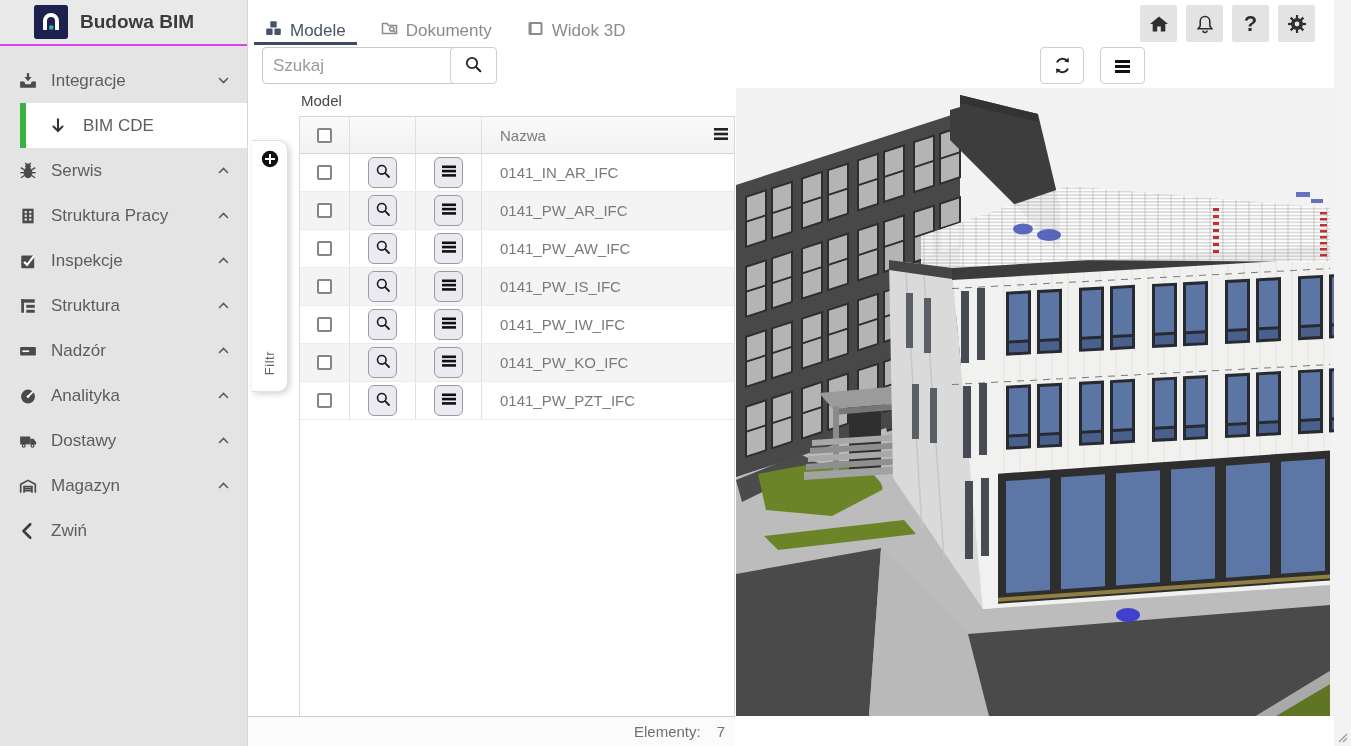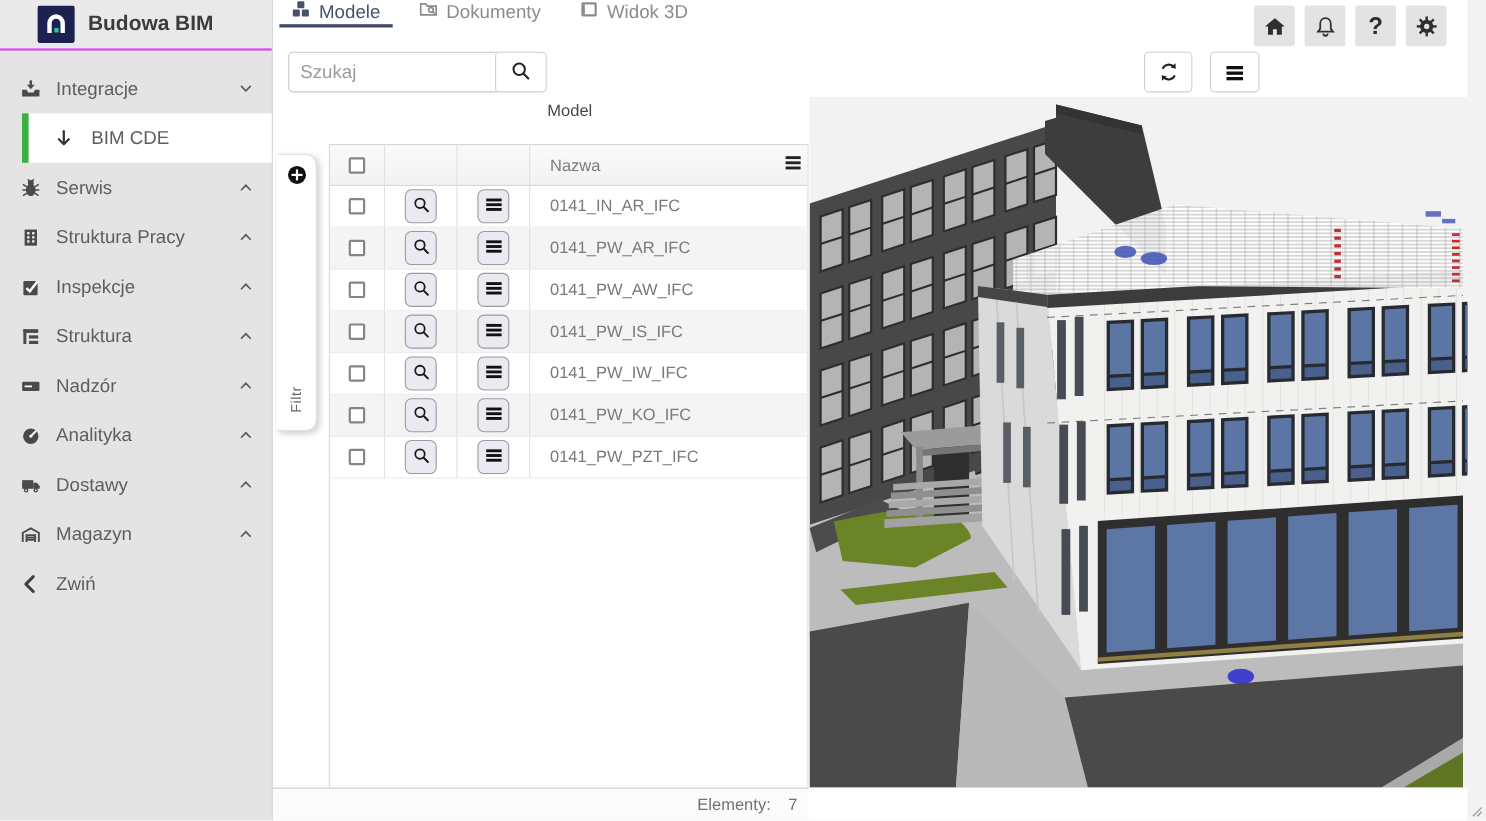--- a/index.html
+++ b/index.html
@@ -17,41 +17,41 @@
   .nav { padding-top:12px; }
   .nav-item { height:45px; display:flex; align-items:center; padding:0 16px 0 18px; cursor:pointer; color:#5d5d5d; font-size:17px; }
   .nav-item .nav-icon { width:19px; height:19px; flex:0 0 auto; display:flex; align-items:center; justify-content:center; }
   .nav-item .nav-icon svg { width:18px; height:18px; }
   .nav-item .nav-label { margin-left:14px; flex:1; white-space:nowrap; }
   .nav-item .nav-chevron { width:15px; height:15px; }
   .nav-item.sub { margin-left:20px; background:#ffffff; border-left:6px solid #3cb043; padding-left:22px; }
   .nav-item.sub .nav-label { margin-left:16px; }
 
   
-  .tabbar { position:absolute; left:248px; top:0; width:1086px; height:45px; background:#fff; display:flex; align-items:flex-start; padding-left:6px; }
+  .tabbar { position:absolute; left:248px; top:0; width:1086px; height:45px; background:#fff; display:flex; align-items:flex-end; padding-left:6px; }
   .tab { display:flex; align-items:center; gap:8px; padding:0 11px; margin-right:13px; font-size:17px; color:#8b8b8b; border-bottom:3px solid transparent; cursor:pointer; }
   .tab svg { width:17px; height:17px; }
   .tab.active { color:#47536b; border-bottom-color:#3d4a63; }
   .header-actions { position:absolute; right:19px; top:5px; display:flex; gap:9px; }
   .hbtn { width:37px; height:37px; background:#e3e3e3; border:none; border-radius:2px; display:flex; align-items:center; justify-content:center; cursor:pointer; color:#2f2f2f; font-size:21px; font-weight:bold; }
   .hbtn svg { width:20px; height:20px; }
 
   
   .toolbar { position:absolute; left:248px; top:45px; width:1086px; height:43px; background:#fff; }
   .search-input { position:absolute; left:14px; top:2px; width:194px; height:37px; border:1px solid #c9c9c9; border-radius:4px; padding:0 10px; font-size:17px; color:#444; font-family:"Liberation Sans",sans-serif; background:#fff; }
   .search-input::placeholder { color:#9b9b9b; }
   .tbtn { position:absolute; top:2px; height:37px; background:#fff; border:1px solid #cfcfcf; border-radius:4px; display:flex; align-items:center; justify-content:center; cursor:pointer; }
   .tbtn svg { width:19px; height:19px; }
   .btn-search { left:202px; width:47px; }
   .btn-refresh { left:792px; width:44px; }
   .btn-viewmenu { left:852px; width:45px; }
 
   
   .model-panel { position:absolute; left:299px; top:88px; width:436px; height:628px; display:flex; flex-direction:column; z-index:2; }
-  .panel-title { font-size:15px; color:#474747; margin:4px 0 22px 2px;text-align:center; }
+  .panel-title { font-size:15px; color:#474747; margin:4px 0 7px 2px; }
   .table-box { flex:1; border-left:1px solid #d9d9d9; border-right:1px solid #d9d9d9; }
   .trow { display:grid; grid-template-columns:50px 66px 66px 1fr; align-items:center; height:38px; }
   .thead { grid-template-columns:50px 66px 66px 1fr 26px; background:linear-gradient(#fafafa,#f2f2f2); border-top:1px solid #d4d4d4; border-bottom:1px solid #d4d4d4; color:#8a8a8a; font-size:15px; }
   .thead .cell, .trow .cell { height:100%; display:flex; align-items:center; justify-content:center; border-right:1px solid #e0e0e0; }
   .thead .cell:last-child { border-right:none; }
   .cell.name { justify-content:flex-start; padding-left:18px; border-right:none !important; color:#7a7a7a; font-size:15px; }
   .trow.alt { background:#f4f4f4; }
   .trow:not(.thead) { border-bottom:1px solid #ececec; }
   .cb { width:15px; height:15px; border:2px solid #858585; border-radius:2px; background:#fff; cursor:pointer; }
   .row-btn { width:29px; height:31px; background:#eaeaf0; border:1px solid #9a9aa5; border-radius:6px; display:flex; align-items:center; justify-content:center; cursor:pointer; }

